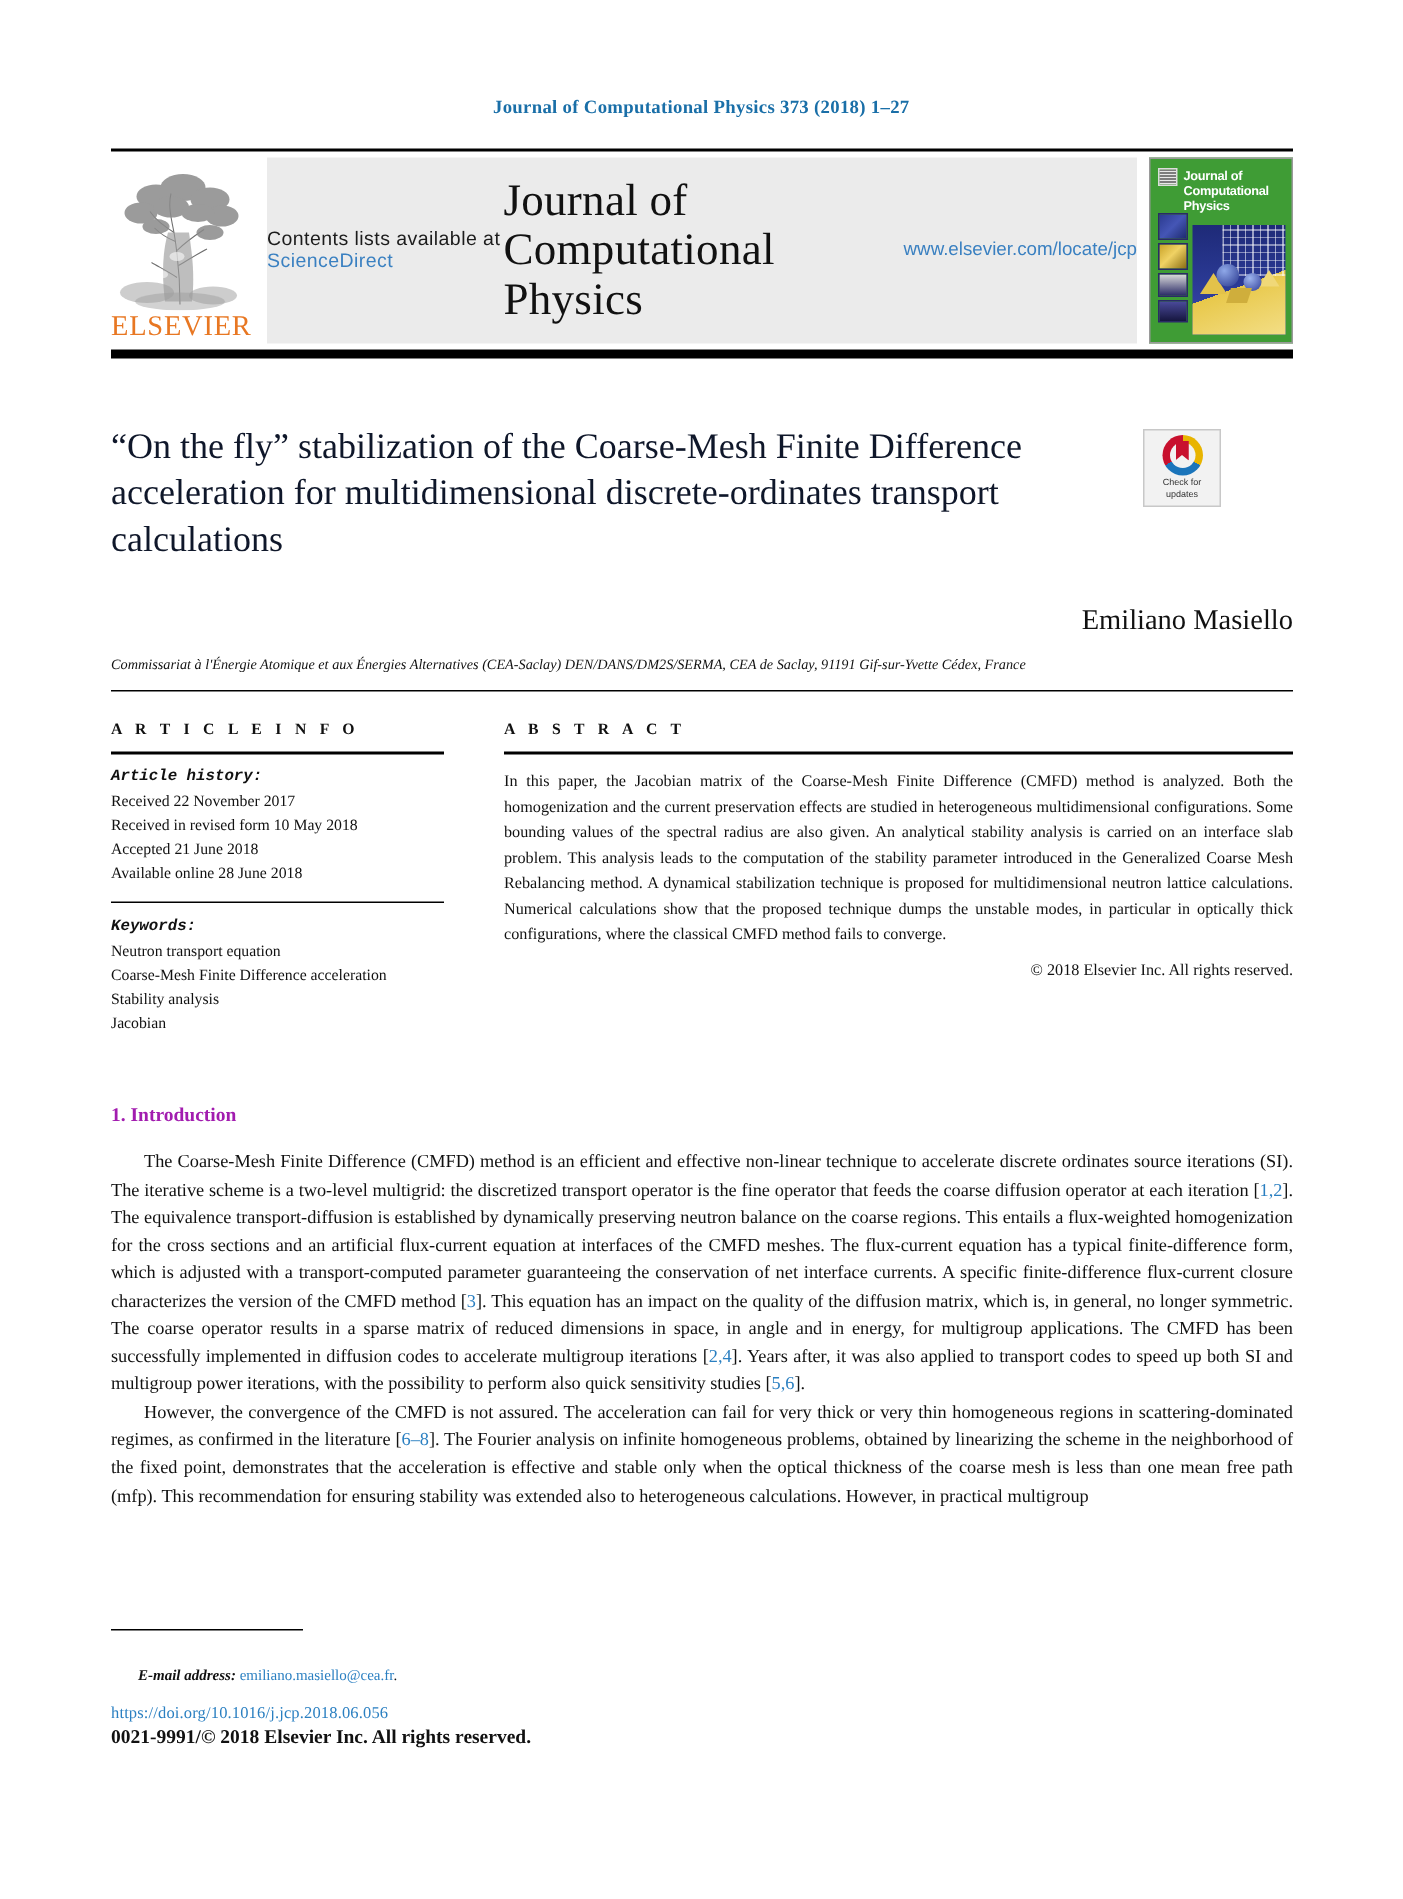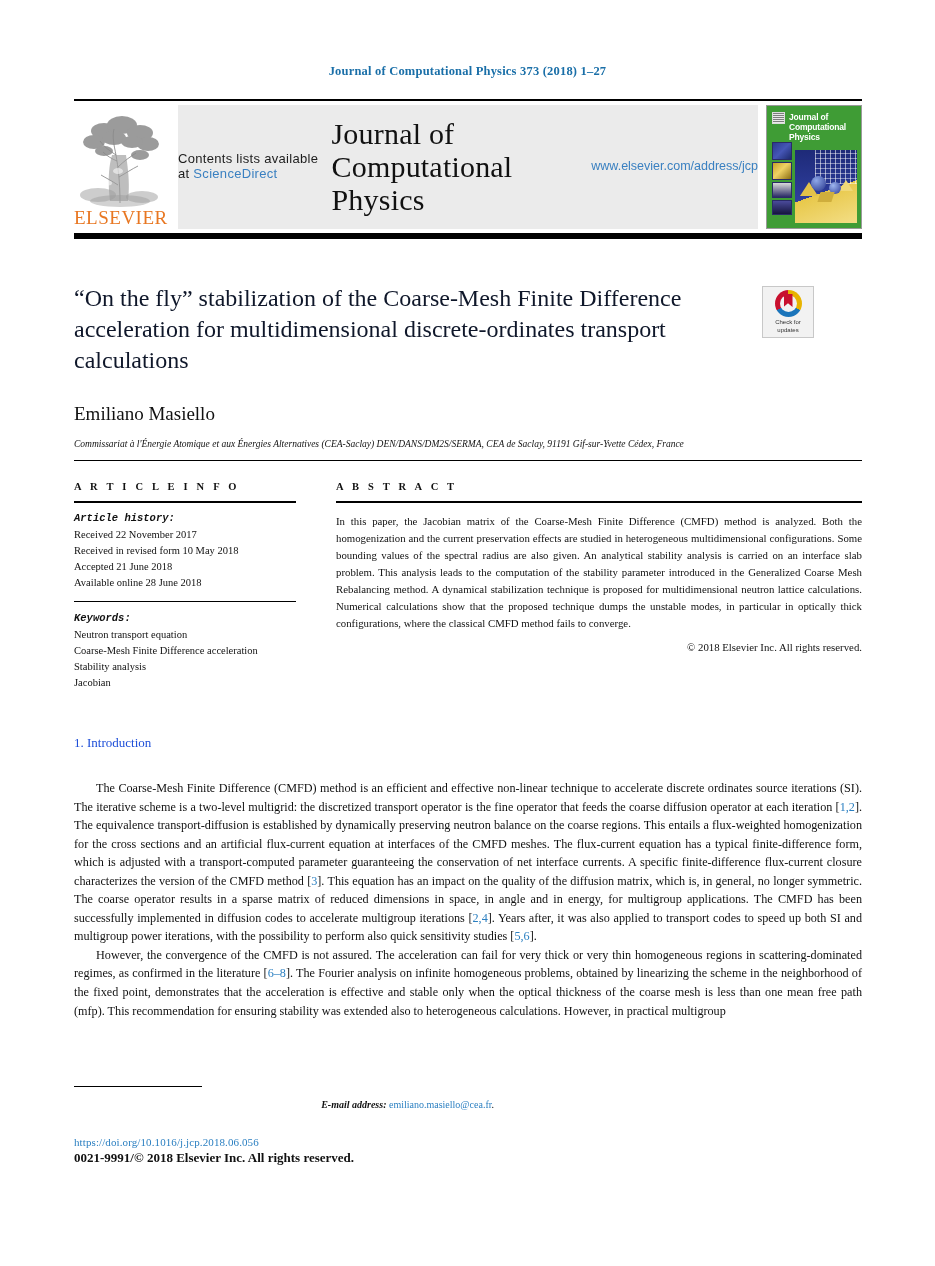--- a/index.html
+++ b/index.html
@@ -257,20 +257,21 @@
     color: #333;
     margin-top: 2px;
   }
 
   .author-name {
     font-family: "Liberation Serif", serif;
     font-size: 19px;
     margin: 26px 0 0 0;
     font-weight: normal;
     color: #111;
+    text-align: right;
   }
   .affiliation {
     font-family: "Liberation Serif", serif;
     font-style: italic;
     font-size: 9.5px;
     line-height: 1.55;
     margin-top: 12px;
     width: 700px;
     color: #111;
   }
@@ -346,24 +347,24 @@
 
   
   .body-sect {
     position: absolute;
     top: 735px;
     left: 74px;
     width: 788px;
   }
   .sect-title {
     font-family: "Liberation Serif", serif;
-    font-weight: normal;
+    font-weight: bold;
     font-size: 13px;
-    margin: 0 0 28px 0;
-    color: #1d4ed8;
+    margin: 0 0 14px 0;
+    color: #a21caf;
   }
   .para {
     font-size: 12.2px;
     line-height: 1.52;
     text-align: justify;
     text-indent: 22px;
     margin: 0 0 0 0;
     color: #111;
   }
   .ref-link {
@@ -376,25 +377,24 @@
     position: absolute;
     left: 74px;
     top: 1086px;
     width: 420px;
   }
   .fn-rule {
     border-top: 1px solid #000;
     width: 128px;
   }
   .fn-line {
-    margin-top: 12px;
+    margin-top: 25px;
     font-size: 10px;
     color: #111;
     padding-left: 18px;
-    text-align: right;
   }
   .fn-label { font-style: italic; font-weight: bold; }
   .mail-link { color: #2a7fc1; text-decoration: none; }
 
   .imprint {
     position: absolute;
     left: 74px;
     top: 1136px;
     width: 520px;
   }
@@ -459,21 +459,21 @@
           </svg>
         </div>
         <div class="elsevier-word">ELSEVIER</div>
       </div>
 
       <div class="contents-box">
         <div class="contents-line">
           <span>Contents lists available at </span><a class="sd-link" href="#">ScienceDirect</a>
         </div>
         <div class="journal-title-big">Journal of Computational Physics</div>
-        <a class="journal-url" href="#">www.elsevier.com/address/jcp</a>
+        <a class="journal-url" href="#">www.elsevier.com/locate/jcp</a>
       </div>
 
       <div class="cover-thumb">
         <div class="cover-elsevier-mark"></div>
         <div class="cover-headline">Journal of Computational Physics</div>
         <div class="cover-strip s1"></div>
         <div class="cover-strip s2"></div>
         <div class="cover-strip s3"></div>
         <div class="cover-strip s4"></div>
         <div class="cover-main-img">

